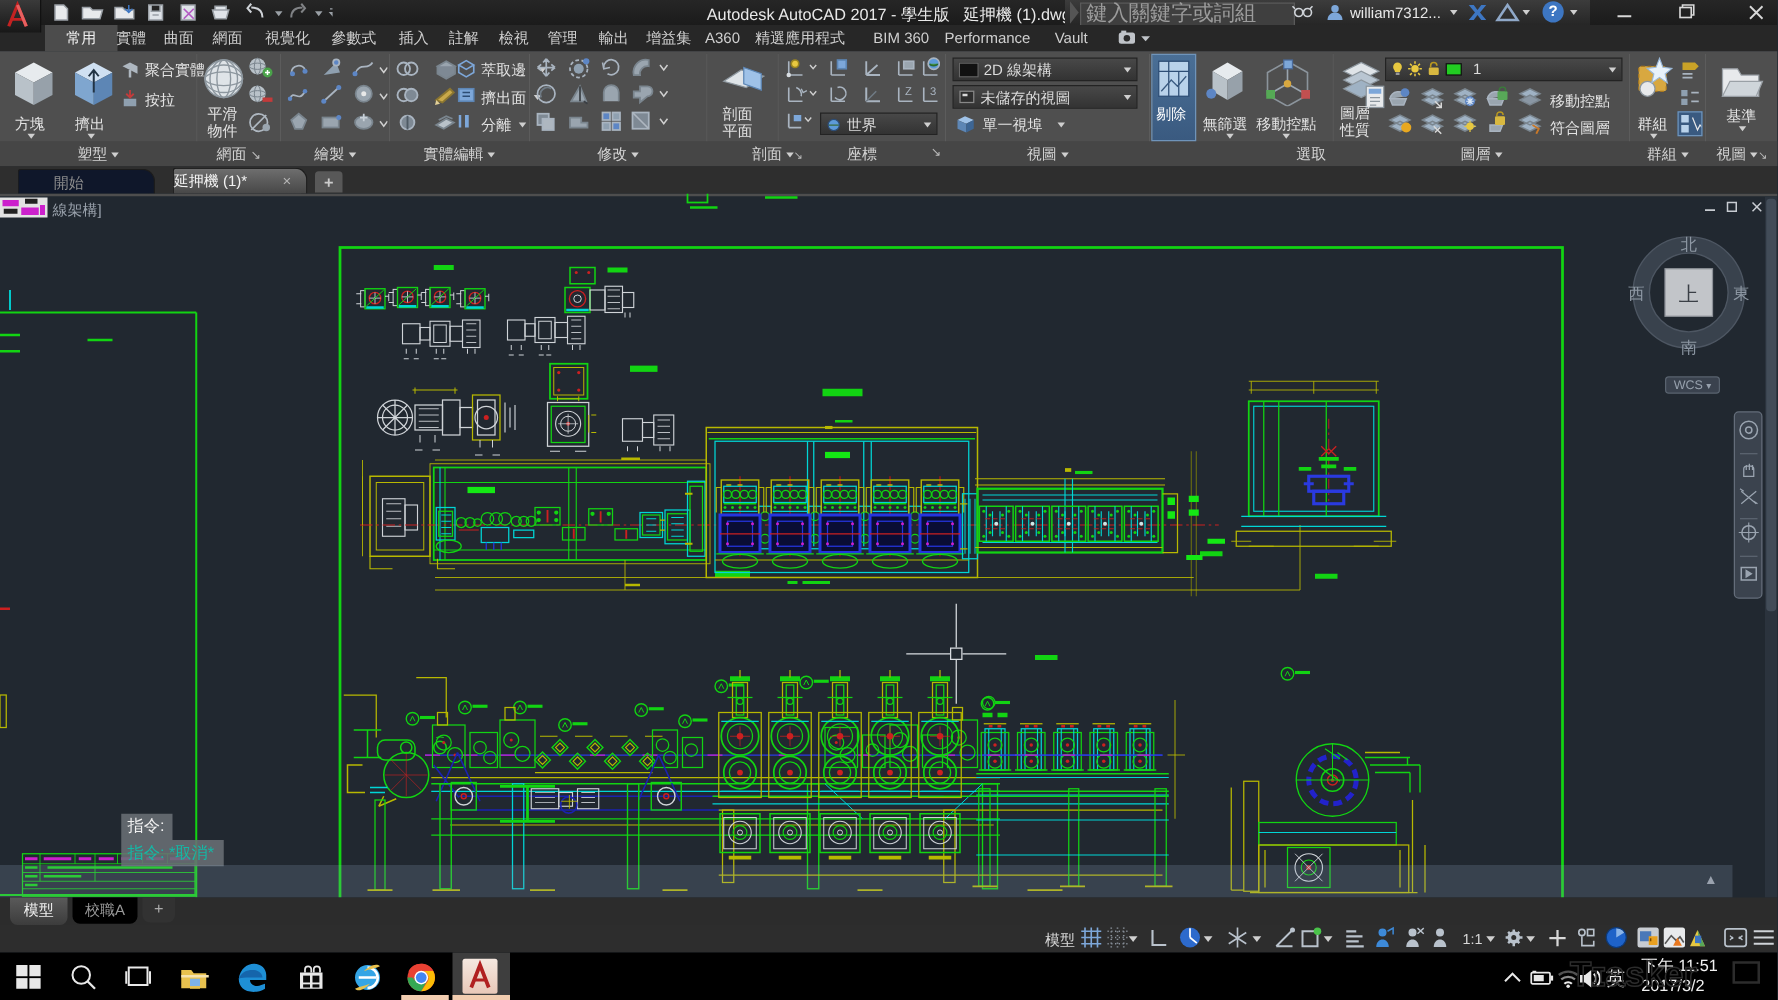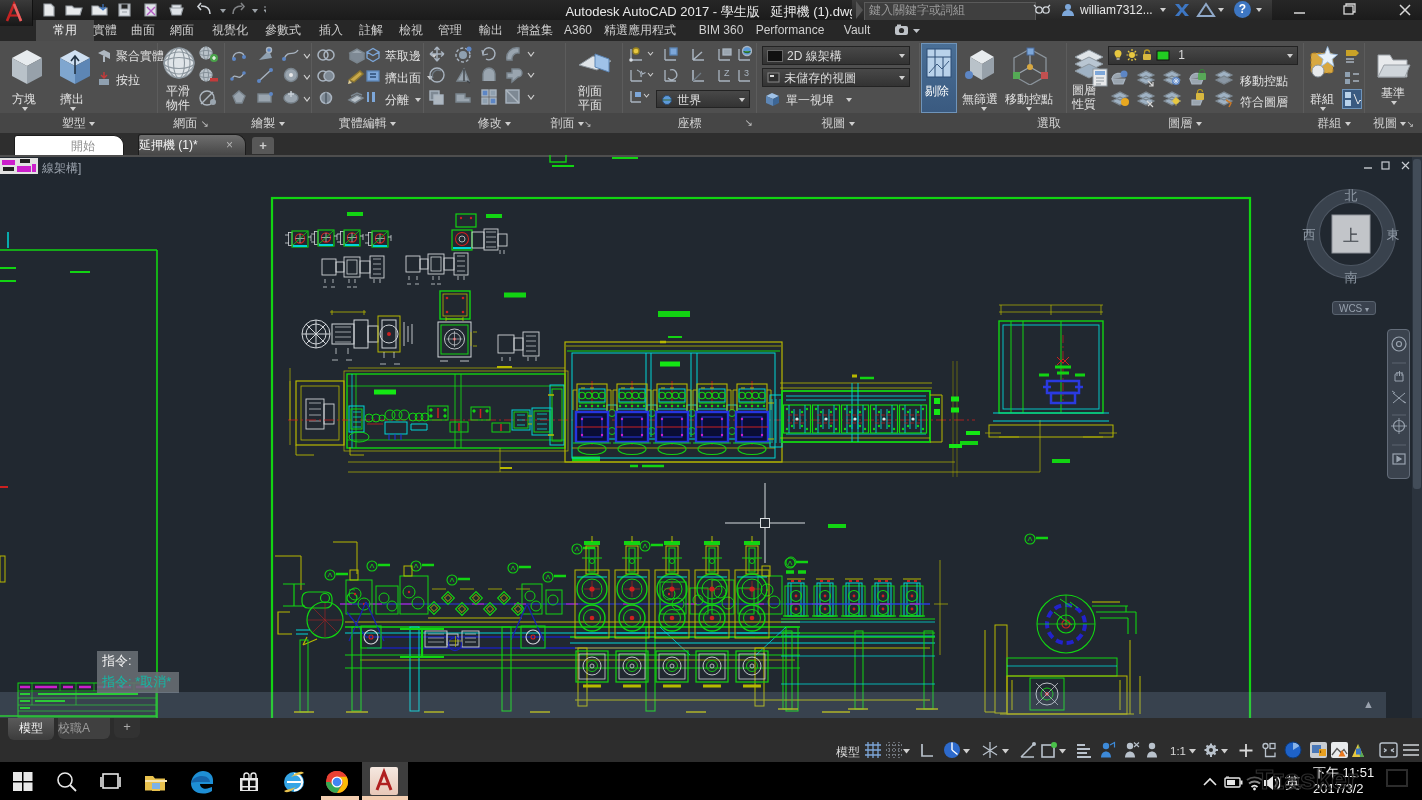--- a/index.html
+++ b/index.html
@@ -76,21 +76,21 @@
             <path d="M5 14 c0-6 4-8 9-8 M13 3 l3 3.5 l-3 3.5" fill="none" stroke="#cfd3d8" stroke-width="1.6"></path>
           </g>
       <path d="M216 9 l3 4 l3 -4 z" fill="#9aa0a6" stroke="none"></path>
       <path d="M228 7 h7 M228 10 l3.5 4 l3.5 -4 z" fill="#9aa0a6" stroke="#9aa0a6" stroke-width="1"></path>
     </g>
   </svg>
   <div class="ttl">Autodesk AutoCAD 2017 - 學生版&nbsp;&nbsp;&nbsp;延押機 (1).dwg</div>
 
   <div class="abs" style="left:852px;top:0;width:420px;height:20px;background:linear-gradient(#3c3c3c,#262626)">
     <div class="abs" style="left:4px;top:1px;width:0;height:0;border-top:9px solid transparent;border-bottom:9px solid transparent;border-left:7px solid #555"></div>
-    <div class="abs" style="left:12px;top:2px;width:172px;height:32px;background:#3f3f3f;border:1px solid #5a5a5a;color:#9b9b9b;font-size:12px;line-height:15px;padding-left:4px">鍵入關鍵字或詞組</div>
+    <div class="abs" style="left:12px;top:2px;width:172px;height:32px;background:#3f3f3f;border:1px solid #5a5a5a;color:#9b9b9b;font-size:17px;line-height:15px;padding-left:4px">鍵入關鍵字或詞組</div>
     <svg class="abs" style="left:180px;top:2px" width="22" height="16">
           <g fill="none" stroke="#cfd3d8" stroke-width="1.3">
             <circle cx="7" cy="8" r="3.2"></circle>
             <circle cx="14" cy="8" r="3.2"></circle>
             <path d="M4 5 l-2 -2 m14 2 l2 -2"></path>
           </g>
         </svg>
     <svg class="abs" style="left:208px;top:2px" width="16" height="16">
           <circle cx="8" cy="5" r="3" fill="#7da7d9"></circle>
           <path d="M2 14 c0-4 3-6 6-6 s6 2 6 6 z" fill="#7da7d9"></path>
@@ -154,21 +154,21 @@
   <div class="psep" style="left:756px"></div><div class="psep" style="left:919px"></div>
   <div class="psep" style="left:1066px"></div><div class="psep" style="left:1303px"></div>
   <div class="psep" style="left:1364px"></div>
   
   <div class="abs" style="left:0;top:72px;width:1422px;height:20px;background:#464646"></div>
   <div class="plab" style="left:0;width:157px">塑型 <span class="caret"></span></div>
   <div class="plab" style="left:158px;width:66px">網面 <span style="color:#bbb;font-size:10px">↘</span></div>
   <div class="plab" style="left:225px;width:86px">繪製 <span class="caret"></span></div>
   <div class="plab" style="left:312px;width:111px">實體編輯 <span class="caret"></span></div>
   <div class="plab" style="left:424px;width:141px">修改 <span class="caret"></span></div>
-  <div class="plab" style="left:543px;width:56px">剖面 <span class="caret"></span><span style="color:#bbb;font-size:9px">↘</span></div>
+  <div class="plab" style="left:594px;width:56px">剖面 <span class="caret"></span><span style="color:#bbb;font-size:9px">↘</span></div>
   <div class="plab" style="left:623px;width:133px">座標 <span style="position:absolute;right:3px;color:#bbb;font-size:10px">↘</span></div>
   <div class="plab" style="left:757px;width:162px">視圖 <span class="caret"></span></div>
   <div class="plab" style="left:976px;width:146px">選取</div>
   <div class="plab" style="left:1067px;width:236px">圖層 <span class="caret"></span></div>
   <div class="plab" style="left:1304px;width:60px">群組 <span class="caret"></span></div>
   <div class="plab" style="left:1365px;width:57px">視圖 <span class="caret"></span><span style="color:#bbb;font-size:9px">↘</span></div>
 
   
   <svg class="abs" style="left:6px;top:3px" width="84" height="44">
     <g>
@@ -597,21 +597,21 @@
 
   
   <svg class="abs" style="left:1374px;top:6px" width="40" height="36">
         <path d="M4 30 V8 h12 l3 5 h14 v17 z" fill="#e8eaec" stroke="#9aa0a6"></path>
         <path d="M4 30 l6 -12 h26 l-5 12 z" fill="#cfd5da" stroke="#9aa0a6"></path>
       </svg>
   <div class="smtxt" style="left:1381px;top:44px">基準</div><div class="abs caret" style="left:1391px;top:60px"></div>
 </div>
 
 <div id="filetabs">
-  <div class="abs" style="left:14px;top:2px;width:110px;height:20px;background:#ffffff;border:1px solid #1c1c1c;border-bottom:none;border-radius:3px 10px 0 0;color:#8e8e8e;font-size:12px;line-height:20px;padding-left:56px">開始</div>
+  <div class="abs" style="left:14px;top:2px;width:110px;height:20px;background:#0f172a;border:1px solid #1c1c1c;border-bottom:none;border-radius:3px 10px 0 0;color:#8e8e8e;font-size:12px;line-height:20px;padding-left:28px">開始</div>
   <div class="abs" style="left:138px;top:1px;width:108px;height:21px;background:linear-gradient(#6e6e6e,#474747);border:1px solid #1c1c1c;border-bottom:none;border-radius:3px 10px 0 0;color:#f2f2f2;font-size:12px;line-height:20px;">延押機 (1)*<span style="position:absolute;right:12px;top:0;color:#b5b5b5;font-size:12px">×</span></div>
   <div class="abs" style="left:252px;top:4px;width:22px;height:17px;background:#585858;border-radius:3px 3px 0 0;color:#ccc;text-align:center;line-height:17px;font-size:13px;font-weight:bold">+</div>
 </div>
 
 <div id="canvas">
   <div class="abs" style="left:0;top:0;width:1422px;height:2px;background:#4e4e4e"></div>
   <svg id="dwg" width="1422" height="563" viewBox="0 155 1422 563" style="position:absolute;left:0;top:0">
   <defs>
 
     <g id="stand">
@@ -1284,21 +1284,21 @@
 
   <div class="abs" style="left:97px;top:496px;background:rgba(105,110,116,.88);color:#f0f0f0;font-size:13px;padding:1px 6px 2px 5px">指令:</div>
   <div class="abs" style="left:97px;top:517px;background:rgba(105,110,116,.88);color:#14b8a6;font-size:13px;padding:1px 8px 2px 5px">指令: *取消*</div>
 </div>
 
 <div id="cmddock">
   <div class="abs" style="right:12px;top:6px;color:#9aa2ae;font-size:11px">▲</div>
 </div>
 <div id="laytabs">
   <div class="abs" style="left:8px;top:0px;width:46px;height:22px;background:linear-gradient(#5a5a5a,#3c3c3c);border-radius:0 0 6px 6px;color:#f0f0f0;font-size:12px;text-align:center;line-height:20px">模型</div>
-  <div class="abs" style="left:58px;top:0px;width:52px;height:21px;background:#404040;border-radius:0 0 6px 6px;color:#9a9a9a;font-size:12px;text-align:left;line-height:20px">校職A</div>
+  <div class="abs" style="left:58px;top:0px;width:52px;height:21px;background:#000000;border-radius:0 0 6px 6px;color:#9a9a9a;font-size:12px;text-align:center;line-height:20px">校職A</div>
   <div class="abs" style="left:114px;top:0px;width:26px;height:20px;background:#323232;border-radius:0 0 6px 6px;color:#aaa;font-size:13px;text-align:center;line-height:18px">+</div>
 </div>
 <div id="statusbar">
   <div class="stxt" style="left:836px;top:4px">模型</div>
   <svg class="abs" style="left:0;top:0" width="1422" height="22">
     <g fill="none" stroke="#b9c2cc" stroke-width="1.3">
       <g transform="translate(864,0)" stroke="#7da7d9">
             <path d="M1 5 h16 M1 10 h16 M1 15 h16 M4 2 v16 M9 2 v16 M14 2 v16"></path>
           </g>
       <g transform="translate(885,0)" stroke="#8a929c" stroke-dasharray="1 2">

